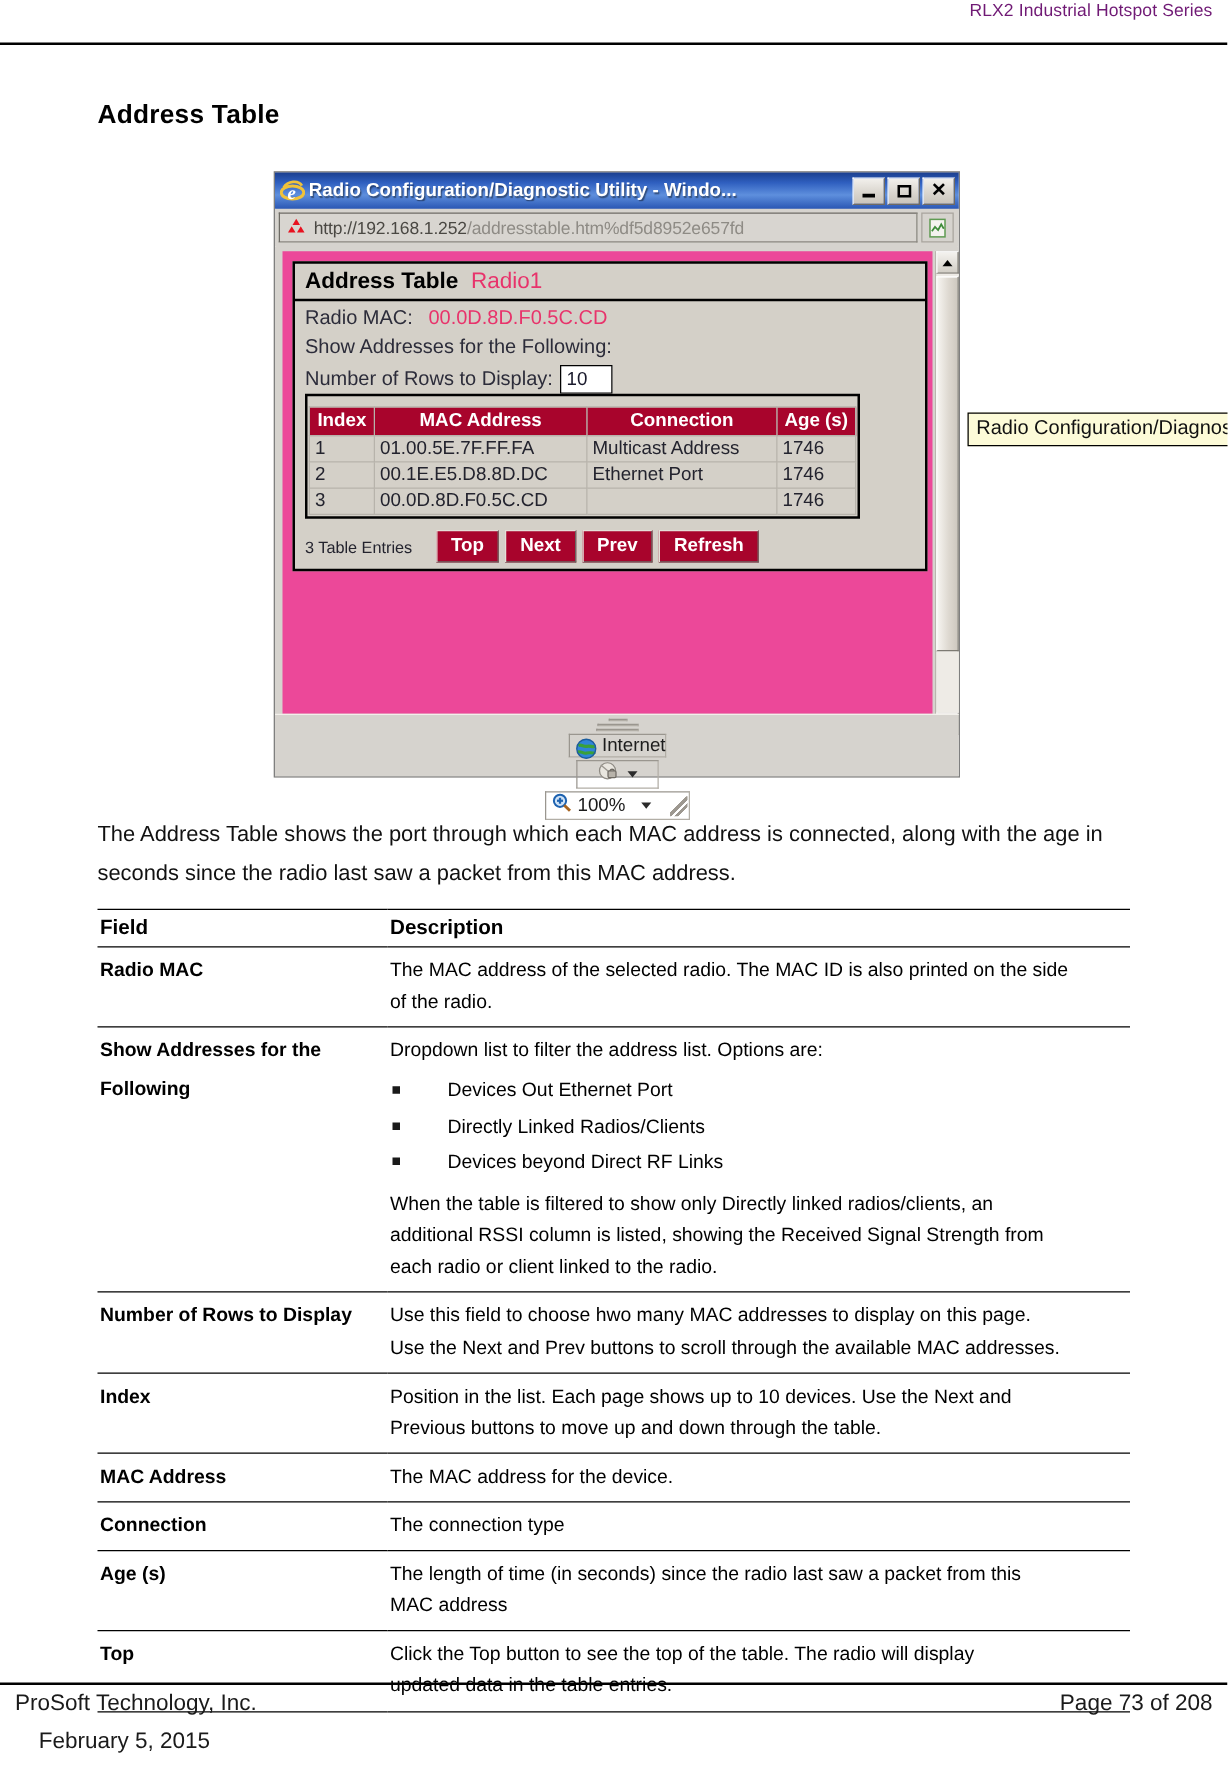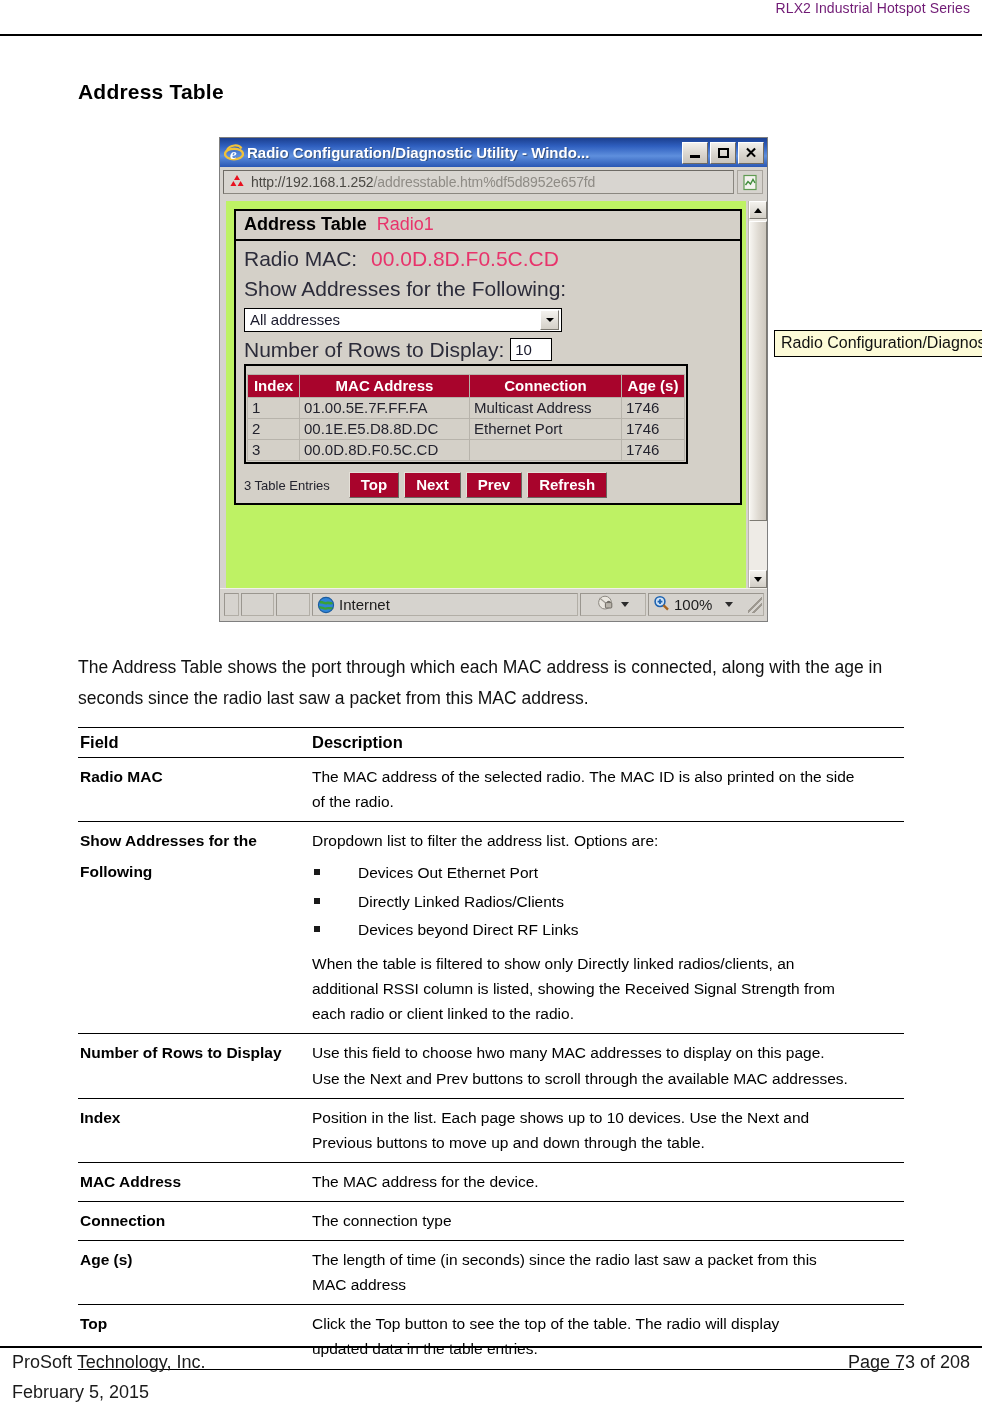--- a/index.html
+++ b/index.html
@@ -136,21 +136,21 @@
     position: absolute;
     left: 0; right: 0;
     top: 59px;
     bottom: 33px;
     background: #d6d3ce;
     padding: 4px 0 0 6px;
     display: flex;
   }
   .content-inner {
     flex: 1 1 auto;
-    background: #bef264;
+    background: #ec4899;
     margin-right: 2px;
     position: relative;
     overflow: hidden;
   }
 
   
   .page-panel {
     margin: 8px 4px 0 8px;
     border: 2px solid #000000;
     background: #d4d0c8;
@@ -158,21 +158,21 @@
   .panel-title {
     border-bottom: 2px solid #000000;
     padding: 3px 6px 4px 8px;
     font-size: 18px;
     white-space: nowrap;
   }
   .panel-title .t-main { font-weight: bold; color: #000; }
   .panel-title .t-radio { color: #e8336b; font-weight: normal; margin-left: 5px; }
   .panel-body { padding: 3px 6px 5px 8px; }
   .fld-line {
-    font-size: 21px;
+    font-size: 16px;
     color: #2c2c3a;
     white-space: nowrap;
     line-height: 1.42;
   }
   .fld-line .mac-val { color: #e8336b; margin-left: 8px; }
 
   .select-row { margin: 4px 0 3px 0; }
   .fake-select {
     width: 318px; height: 24px;
     background: #ffffff;
@@ -288,27 +288,28 @@
     height: 300px;
     background: linear-gradient(to right,#f6f4f0,#ded9d1 55%,#cdc8bf);
     border: 1px solid #7d7a73;
     border-top-color: #fff; border-left-color: #fff;
   }
 
   
   .statusbar {
     position: absolute;
     left: 0; right: 0; bottom: 0;
-    height: 33px;
+    height: 50px;
     background: #d6d3ce;
     border-top: 1px solid #f2f0eb;
     display: flex;
     align-items: center;
     padding: 3px 3px 4px 4px;
     gap: 2px;
+    flex-direction: column;
   }
   .sb-cell {
     height: 23px;
     border: 1px solid #b2aea6;
     border-top-color: #9a968f; border-left-color: #9a968f;
     background: #d6d3ce;
   }
   .sb-cell.s1 { width: 15px; }
   .sb-cell.s2 { width: 33px; }
   .sb-cell.s3 { width: 34px; }
@@ -425,21 +426,21 @@
   }
   .footer {
     position: absolute;
     left: 0; right: 0;
     top: 1352px;
     padding: 0 12px 0 12px;
     font-size: 18px;
     color: #1a1a1a;
   }
   .footer-row { display: flex; justify-content: space-between; align-items: baseline; }
-  .footer-row2 { margin-top: 9px; }
+  .footer-row2 { margin-top: 9px; margin-left: 19px; }
 </style>
 </head>
 <body>
 
 <div class="page-header">
   <div class="page-header-title">RLX2 Industrial Hotspot Series</div>
 </div>
 <div class="rule-top"></div>
 
 <div class="section-heading">Address Table</div>
@@ -499,28 +500,20 @@
         </div>
         <div class="panel-body">
 
           <div class="fld-line">
             <span>Radio MAC:</span>
             <span class="mac-val">00.0D.8D.F0.5C.CD</span>
           </div>
 
           <div class="fld-line">Show Addresses for the Following:</div>
 
-          <div class="select-row">
-            <div class="fake-select">
-              <span class="sel-label">All addresses</span>
-              <span class="sel-arrow">
-                  <i></i>
-                </span>
-            </div>
-          </div>
 
           <div class="rows-row">
             <span class="fld-line">Number of Rows to Display:</span>
             <span class="rows-input">10</span>
           </div>
 
           <div class="table-outline">
             <table class="data-table">
               <thead>
                 <tr>

